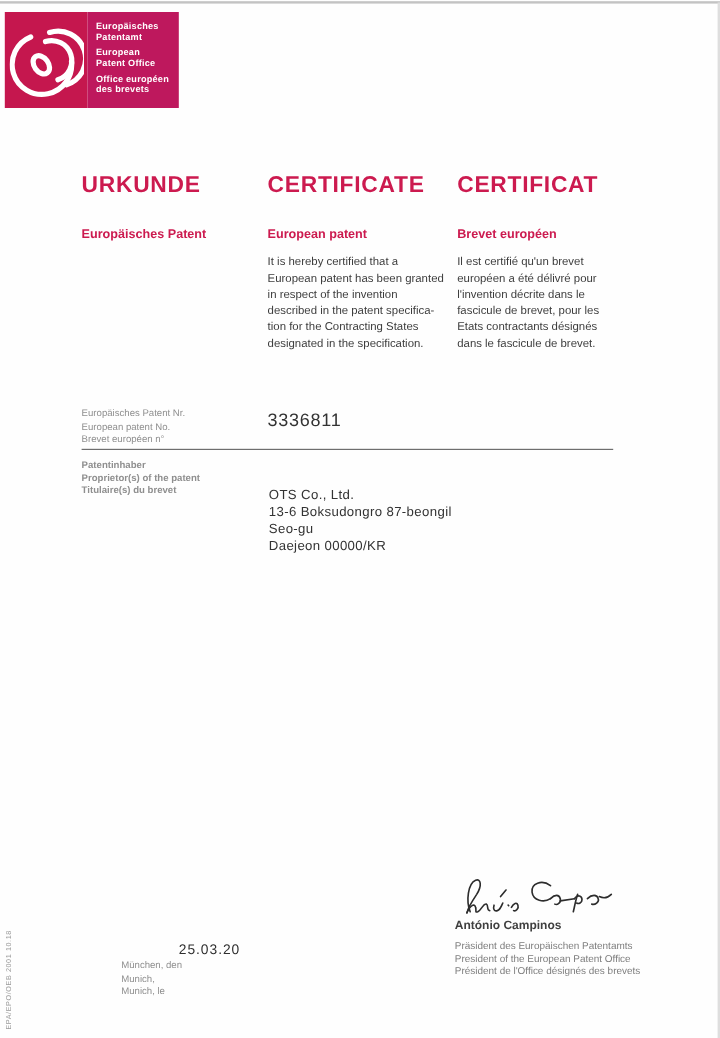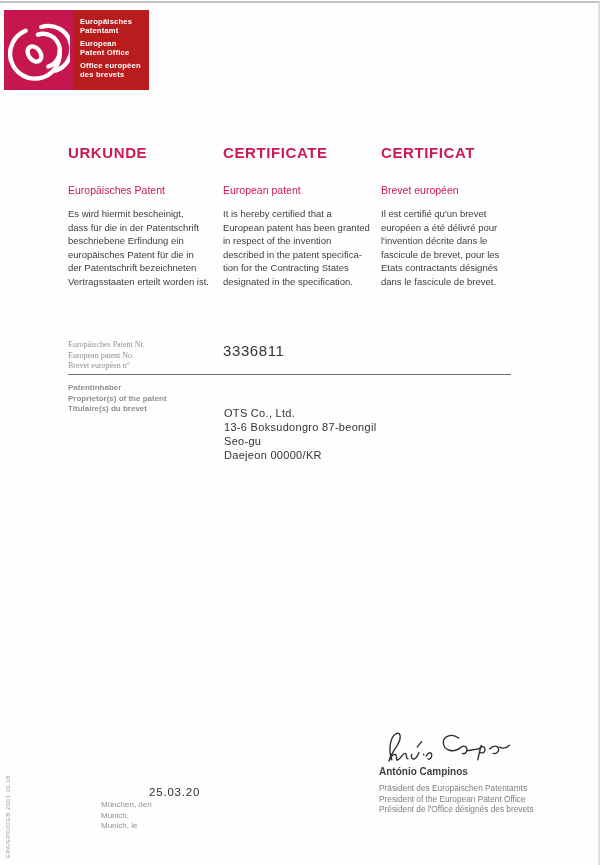--- a/index.html
+++ b/index.html
@@ -4,34 +4,34 @@
 <style>
   html,body{margin:0;padding:0;background:#ffffff;}
   body{font-family:"Liberation Sans", sans-serif;}
   .page{position:relative;width:600px;height:865px;background:#fefefe;overflow:hidden;}
   .scan-top-edge{position:absolute;top:1px;left:0;width:600px;height:2px;background:#c3c3c3;}
   .scan-right-edge{position:absolute;top:2px;right:0;width:2px;height:863px;background:#dedede;}
 
   
   .logo{position:absolute;left:4px;top:10px;display:flex;}
   .logo-red{width:69px;height:80px;background:#C5174E;display:flex;align-items:center;justify-content:center;}
-  .logo-gray{width:76px;height:80px;background:#b91c1c;box-sizing:border-box;padding:7px 4px 0 7px;}
+  .logo-gray{width:76px;height:80px;background:#be185d;box-sizing:border-box;padding:7px 4px 0 7px;}
   .logo-gray .grp{color:#ffffff;font-size:7.6px;line-height:9px;font-weight:bold;white-space:pre-line;margin-bottom:4px;letter-spacing:.2px;}
 
   
   .col{position:absolute;top:144px;}
   .col-de{left:68px;width:152px;}
   .col-en{left:223px;width:156px;}
   .col-fr{left:381px;width:150px;}
-  .col-title{color:#CC1A4F;font-weight:bold;font-size:15px;letter-spacing:.6px;}
-  .col-sub{color:#CC1A4F;font-weight:normal;font-size:10.5px;margin-top:23px;}
+  .col-title{color:#CC1A4F;font-weight:bold;font-size:19px;letter-spacing:.6px;}
+  .col-sub{color:#CC1A4F;font-weight:bold;font-size:10.5px;margin-top:23px;}
   .col-body{color:#3c3c3c;font-size:9.5px;line-height:13.6px;margin-top:11px;white-space:pre-line;}
 
   .small-labels{position:absolute;color:#8f8f8f;font-size:8px;line-height:10.5px;}
-  .lbl-patnr{left:68px;top:340px;font-family:Liberation Serif, serif;}
+  .lbl-patnr{left:68px;top:340px;}
   .lbl-prop{left:68px;top:383px;font-weight:bold;}
   .lbl-date{left:65px;top:800px;margin-left:36px;}
 
   .patnr-value{position:absolute;left:223px;top:342px;color:#333;font-size:15px;letter-spacing:.6px;}
   .divider{position:absolute;left:68px;top:374px;width:443px;border-top:1.2px solid #6e6e6e;}
   .address{position:absolute;left:224px;top:406px;color:#333;font-size:11px;line-height:14px;white-space:pre-line;letter-spacing:.3px;}
 
   .sig-svg{position:absolute;left:376px;top:729px;}
   .sig-name{position:absolute;left:379px;top:766px;color:#3f3f3f;font-size:10px;font-weight:bold;text-align:center;}
   .sig-roles{position:absolute;left:379px;top:783px;color:#7e7e7e;font-size:8.3px;line-height:10.6px;}
@@ -66,26 +66,20 @@
       <div class="grp">European
 Patent Office</div>
       <div class="grp">Office européen
 des brevets</div>
     </div>
   </div>
 
   <div class="col col-de">
     <div class="col-title">URKUNDE</div>
     <div class="col-sub">Europäisches Patent</div>
-    <div class="col-body">Es wird hiermit bescheinigt,
-dass für die in der Patentschrift
-beschriebene Erfindung ein
-europäisches Patent für die in
-der Patentschrift bezeichneten
-Vertragsstaaten erteilt worden ist.</div>
   </div>
   <div class="col col-fr">
     <div class="col-title">CERTIFICAT</div>
     <div class="col-sub">Brevet européen</div>
     <div class="col-body">Il est certifié qu'un brevet
 européen a été délivré pour
 l'invention décrite dans le
 fascicule de brevet, pour les
 Etats contractants désignés
 dans le fascicule de brevet.</div>

